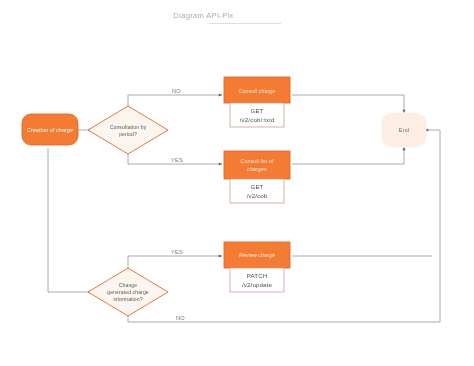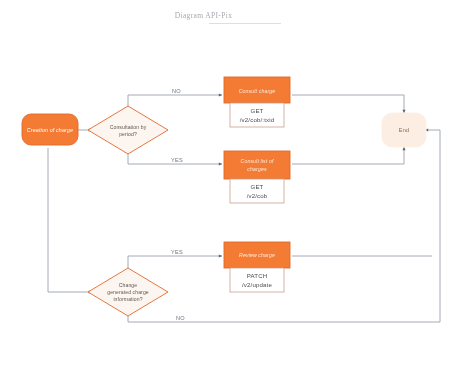--- a/index.html
+++ b/index.html
@@ -13,21 +13,21 @@
   #canvas-frame{
     position:absolute;left:0;top:0;width:474px;height:366px;
   }
   .diagram-title{
     position:absolute;
     left:0;top:11px;width:407px;
     text-align:center;
     font-size:7.5px;
     letter-spacing:0.35px;
     color:#a9a9b0;
-    font-family:Liberation Serif, serif;
+    font-family:Liberation Sans, sans-serif;
   }
   .title-rule{
     position:absolute;
     left:209px;top:23px;width:72px;height:1px;
     background:#dddde2;
   }
   svg{position:absolute;left:0;top:0;}
   .edge{
     fill:none;
     stroke:#9aa3ad;

